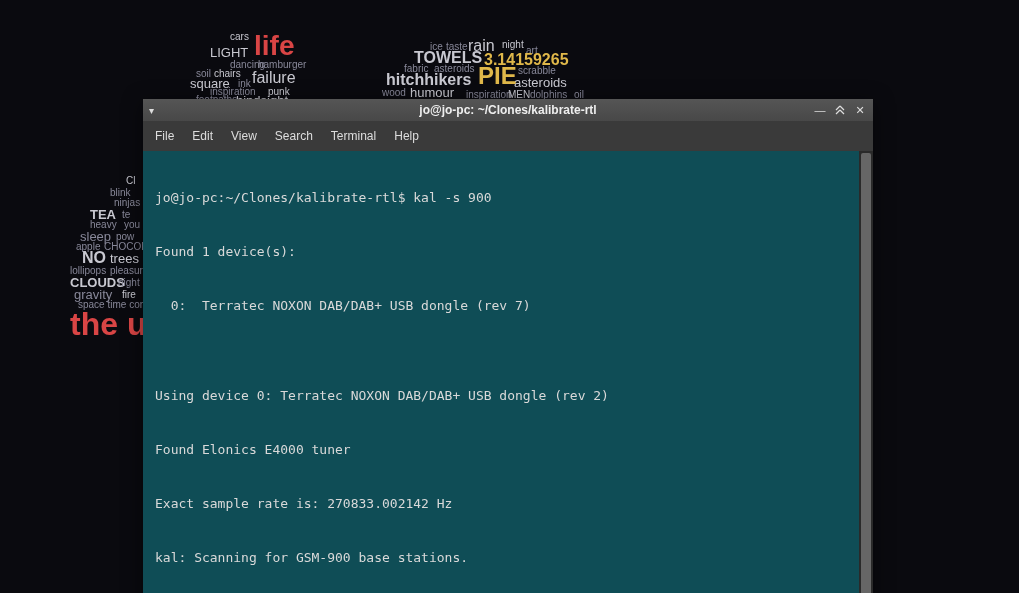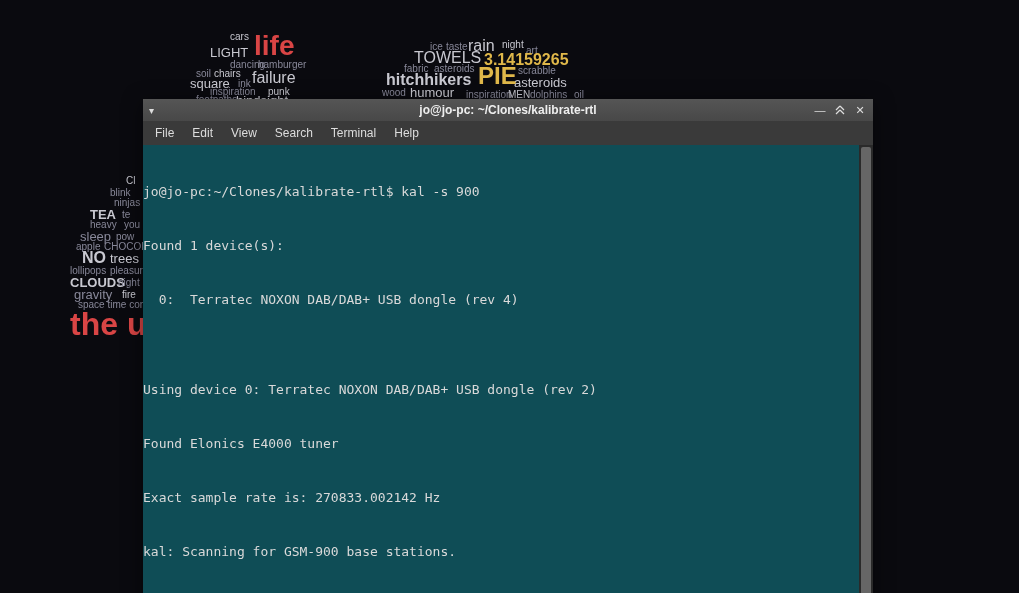--- a/index.html
+++ b/index.html
@@ -74,21 +74,21 @@
     width: 14px;
     height: 14px;
     color: #ddd;
     font-size: 11px;
     display: flex;
     align-items: center;
     justify-content: center;
     cursor: pointer;
   }
   .menubar {
-    height: 24px;
+    height: 30px;
     background: #3a3a3a;
     display: flex;
     align-items: center;
     padding: 0 4px;
     gap: 2px;
   }
   .menubar-item {
     color: #ddd;
     font-size: 12px;
     padding: 2px 8px;
@@ -98,21 +98,21 @@
     background: #0f4d56;
     color: #d9d9d9;
     font-family: "DejaVu Sans Mono", "Liberation Mono", monospace;
     font-size: 13px;
     line-height: 18px;
     padding: 2px 0 2px 0;
     min-height: 342px;
     white-space: pre;
     position: relative;
   }
-  .terminal-line { padding: 0 0; }
+  .terminal-line { padding: 0 12px; }
   .scrollbar-track {
     position: absolute;
     right: 0;
     top: 0;
     bottom: 0;
     width: 14px;
     background: #2a2a2a;
   }
   .scrollbar-thumb {
     position: absolute;
@@ -142,21 +142,21 @@
   <span class="wc-small wc-white" style="top:67px;left:198px">punk</span>
   <span class="wc-small" style="top:75px;left:126px">footpaths</span>
   <span class="wc-med wc-white" style="top:74px;left:166px">hindsight</span>
   <span class="wc-small" style="top:85px;left:118px">explanations</span>
 
   <span class="wc-small" style="top:22px;left:360px">ice</span>
   <span class="wc-small" style="top:22px;left:376px">taste</span>
   <span class="wc-lg wc-white" style="top:18px;left:398px">rain</span>
   <span class="wc-small wc-white" style="top:20px;left:432px">night</span>
   <span class="wc-small" style="top:26px;left:456px">art</span>
-  <span class="wc-lg wc-white" style="top:30px;left:344px;font-weight:normal">TOWELS</span>
+  <span class="wc-lg wc-white" style="top:30px;left:344px;font-weight:bold">TOWELS</span>
   <span class="wc-pi" style="top:32px;left:414px">3.14159265</span>
   <span class="wc-small" style="top:44px;left:334px">fabric</span>
   <span class="wc-small" style="top:44px;left:364px">asteroids</span>
   <span class="wc-lg wc-white" style="top:52px;left:316px;font-weight:bold">hitchhikers</span>
   <span class="wc-pie" style="top:44px;left:408px">PIE</span>
   <span class="wc-small" style="top:46px;left:448px">scrabble</span>
   <span class="wc-med wc-white" style="top:56px;left:444px">asteroids</span>
   <span class="wc-small" style="top:68px;left:312px">wood</span>
   <span class="wc-med wc-white" style="top:66px;left:340px">humour</span>
   <span class="wc-small" style="top:70px;left:396px">inspiration</span>
@@ -205,21 +205,21 @@
     <div class="menubar-item">File</div>
     <div class="menubar-item">Edit</div>
     <div class="menubar-item">View</div>
     <div class="menubar-item">Search</div>
     <div class="menubar-item">Terminal</div>
     <div class="menubar-item">Help</div>
   </div>
   <div class="terminal-body">
     <div class="terminal-line"><span>jo@jo-pc:~/Clones/kalibrate-rtl$ </span><span>kal -s 900</span></div>
     <div class="terminal-line">Found 1 device(s):</div>
-    <div class="terminal-line">  0:  Terratec NOXON DAB/DAB+ USB dongle (rev 4)</div>
+    <div class="terminal-line">  0:  Terratec NOXON DAB/DAB+ USB dongle (rev 7)</div>
     <div class="terminal-line"></div>
     <div class="terminal-line">Using device 0: Terratec NOXON DAB/DAB+ USB dongle (rev 2)</div>
     <div class="terminal-line">Found Elonics E4000 tuner</div>
     <div class="terminal-line">Exact sample rate is: 270833.002142 Hz</div>
     <div class="terminal-line">kal: Scanning for GSM-900 base stations.</div>
     
     
     
     
     

